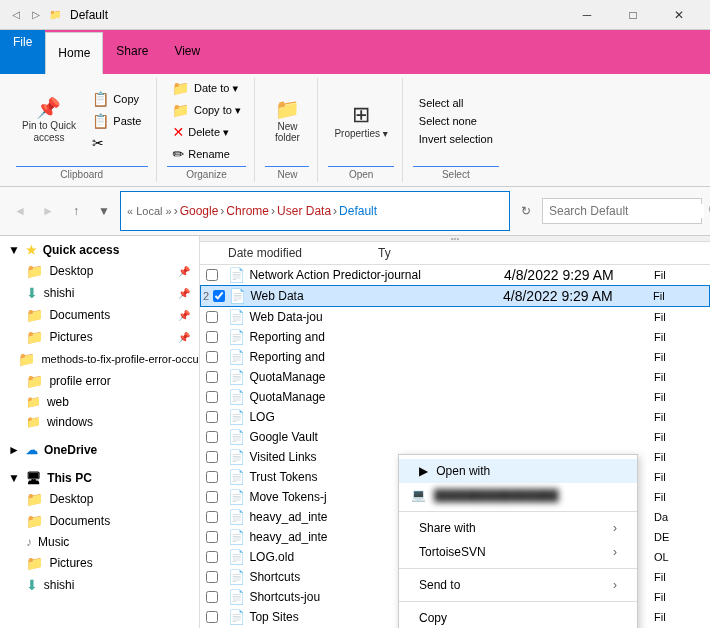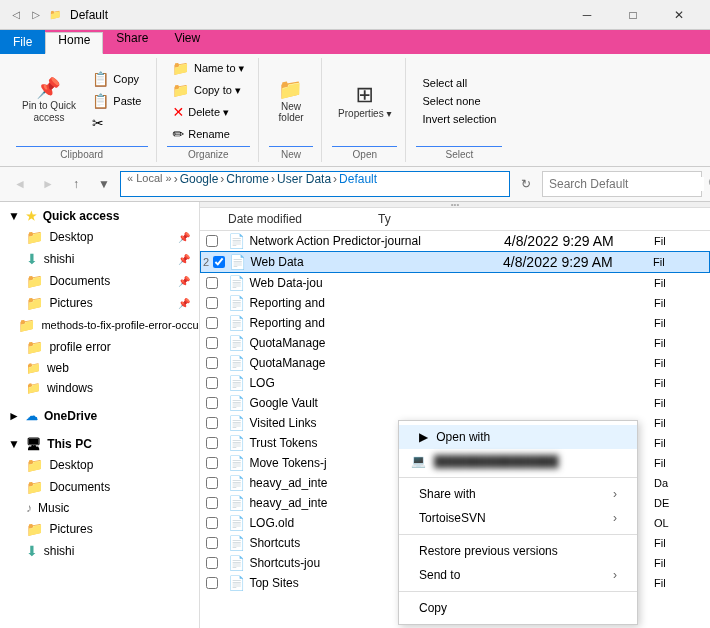--- a/index.html
+++ b/index.html
@@ -6,38 +6,38 @@
     body { font-family: 'Segoe UI', Arial, sans-serif; font-size: 12px; background: #f0f0f0; width: 710px; height: 628px; overflow: hidden; }
     
     
     .title-bar { background: #f0f0f0; height: 30px; display: flex; align-items: center; justify-content: space-between; padding: 0 8px; border-bottom: 1px solid #ccc; }
     .title-bar-left { display: flex; align-items: center; gap: 6px; }
     .title-bar-icons { display: flex; gap: 4px; }
     .title-bar-icon { width: 16px; height: 16px; display: flex; align-items: center; justify-content: center; font-size: 10px; color: #666; }
     .title-bar-controls { display: flex; }
     .title-bar-btn { width: 46px; height: 30px; display: flex; align-items: center; justify-content: center; font-size: 12px; color: #333; cursor: pointer; }
     .ribbon-tabs { display: flex; background: #ec4899; }
-    .ribbon-tab { padding: 0 12px; font-size: 12px; cursor: pointer; border: 1px solid transparent; }
+    .ribbon-tab { padding: 13px 12px; font-size: 12px; cursor: pointer; border: 1px solid transparent; }
     .ribbon-tab.active { background: #f8f8f8; border-color: #ccc #ccc #f8f8f8 #ccc; color: #000; margin-top: 2px; }
     .ribbon-tab.file { background: #0078d7; color: white; padding: 4px 12px; }
     .ribbon-content { display: flex; padding: 4px 8px; gap: 2px; align-items: stretch; background: #f8f8f8; border-bottom: 1px solid #ccc; }
     .ribbon-group { display: flex; flex-direction: column; align-items: stretch; border-right: 1px solid #ddd; padding: 0 8px; }
     .ribbon-group-inner { display: flex; gap: 4px; flex: 1; align-items: center; }
     .ribbon-group-label { font-size: 10px; color: #666; text-align: center; padding: 2px 0; border-top: 1px solid #3b82f6; margin-top: 2px; }
     .ribbon-btn { display: flex; flex-direction: column; align-items: center; justify-content: center; padding: 4px 6px; min-width: 44px; cursor: pointer; border-radius: 2px; font-size: 11px; color: #333; gap: 2px; }
     .ribbon-btn .icon { font-size: 20px; line-height: 1; }
     .ribbon-btn-small { display: flex; align-items: center; gap: 4px; padding: 2px 6px; cursor: pointer; border-radius: 2px; font-size: 11px; white-space: nowrap; }
     .ribbon-btn-small .icon { font-size: 14px; }
     
     
     .address-bar { display: flex; align-items: center; padding: 4px 8px; gap: 4px; background: #f8f8f8; border-bottom: 1px solid #ccc; }
     .nav-btn { width: 24px; height: 24px; display: flex; align-items: center; justify-content: center; cursor: pointer; color: #666; font-size: 12px; border-radius: 2px; }
     .nav-btn.disabled { color: #ccc; cursor: default; }
-    .address-path { display: flex; align-items: flex-start; background: white; border: 1px solid #0078d7; flex: 1; height: 26px; padding: 0 6px; font-size: 12px; }
-    .path-part { color: #0c4a6e; }
+    .address-path { display: flex; align-items: center; background: white; border: 1px solid #0078d7; flex: 1; height: 40px; padding: 0 6px; font-size: 12px; }
+    .path-part { color: #b91c1c; }
     .path-sep { color: #666; margin: 0 2px; }
     .search-box { display: flex; align-items: center; background: white; border: 1px solid #ccc; width: 160px; height: 26px; padding: 0 6px; gap: 4px; }
     .search-input { border: none; outline: none; font-size: 12px; flex: 1; color: #999; }
     
     
     .main { display: flex; height: calc(628px - 30px - 70px - 34px - 24px); }
     
     
     .sidebar { width: 200px; min-width: 200px; border-right: 1px solid #ddd; background: white; overflow-y: auto; }
     .sidebar-section { padding: 4px 0; }
@@ -122,21 +122,21 @@
       </div>
     </div>
     <div class="ribbon-group-label">Clipboard</div>
   </div>
 
   <div class="ribbon-group">
     <div class="ribbon-group-inner">
       <div style="display:flex;flex-direction:column;gap:2px">
         <div class="ribbon-btn-small">
           <span class="icon">📁</span>
-          <span>Name to ▾</span>
+          <span>Date to ▾</span>
         </div>
         <div class="ribbon-btn-small">
           <span class="icon">📁</span>
           <span>Copy to ▾</span>
         </div>
         <div class="ribbon-btn-small">
           <span class="icon" style="color:red">✕</span>
           <span>Delete ▾</span>
         </div>
         <div class="ribbon-btn-small">
@@ -553,23 +553,20 @@
     <div class="context-menu-item">
       <span>Share with</span>
       <span class="context-menu-arrow">›</span>
     </div>
     <div class="context-menu-item">
       <span>TortoiseSVN</span>
       <span class="context-menu-arrow">›</span>
     </div>
     <div class="context-menu-separator"></div>
     <div class="context-menu-item">
-      <span>Restore previous versions</span>
-    </div>
-    <div class="context-menu-item">
       <span>Send to</span>
       <span class="context-menu-arrow">›</span>
     </div>
     <div class="context-menu-separator"></div>
     <div class="context-menu-item">
       <span>Copy</span>
     </div>
 
   </div>
 </div>

